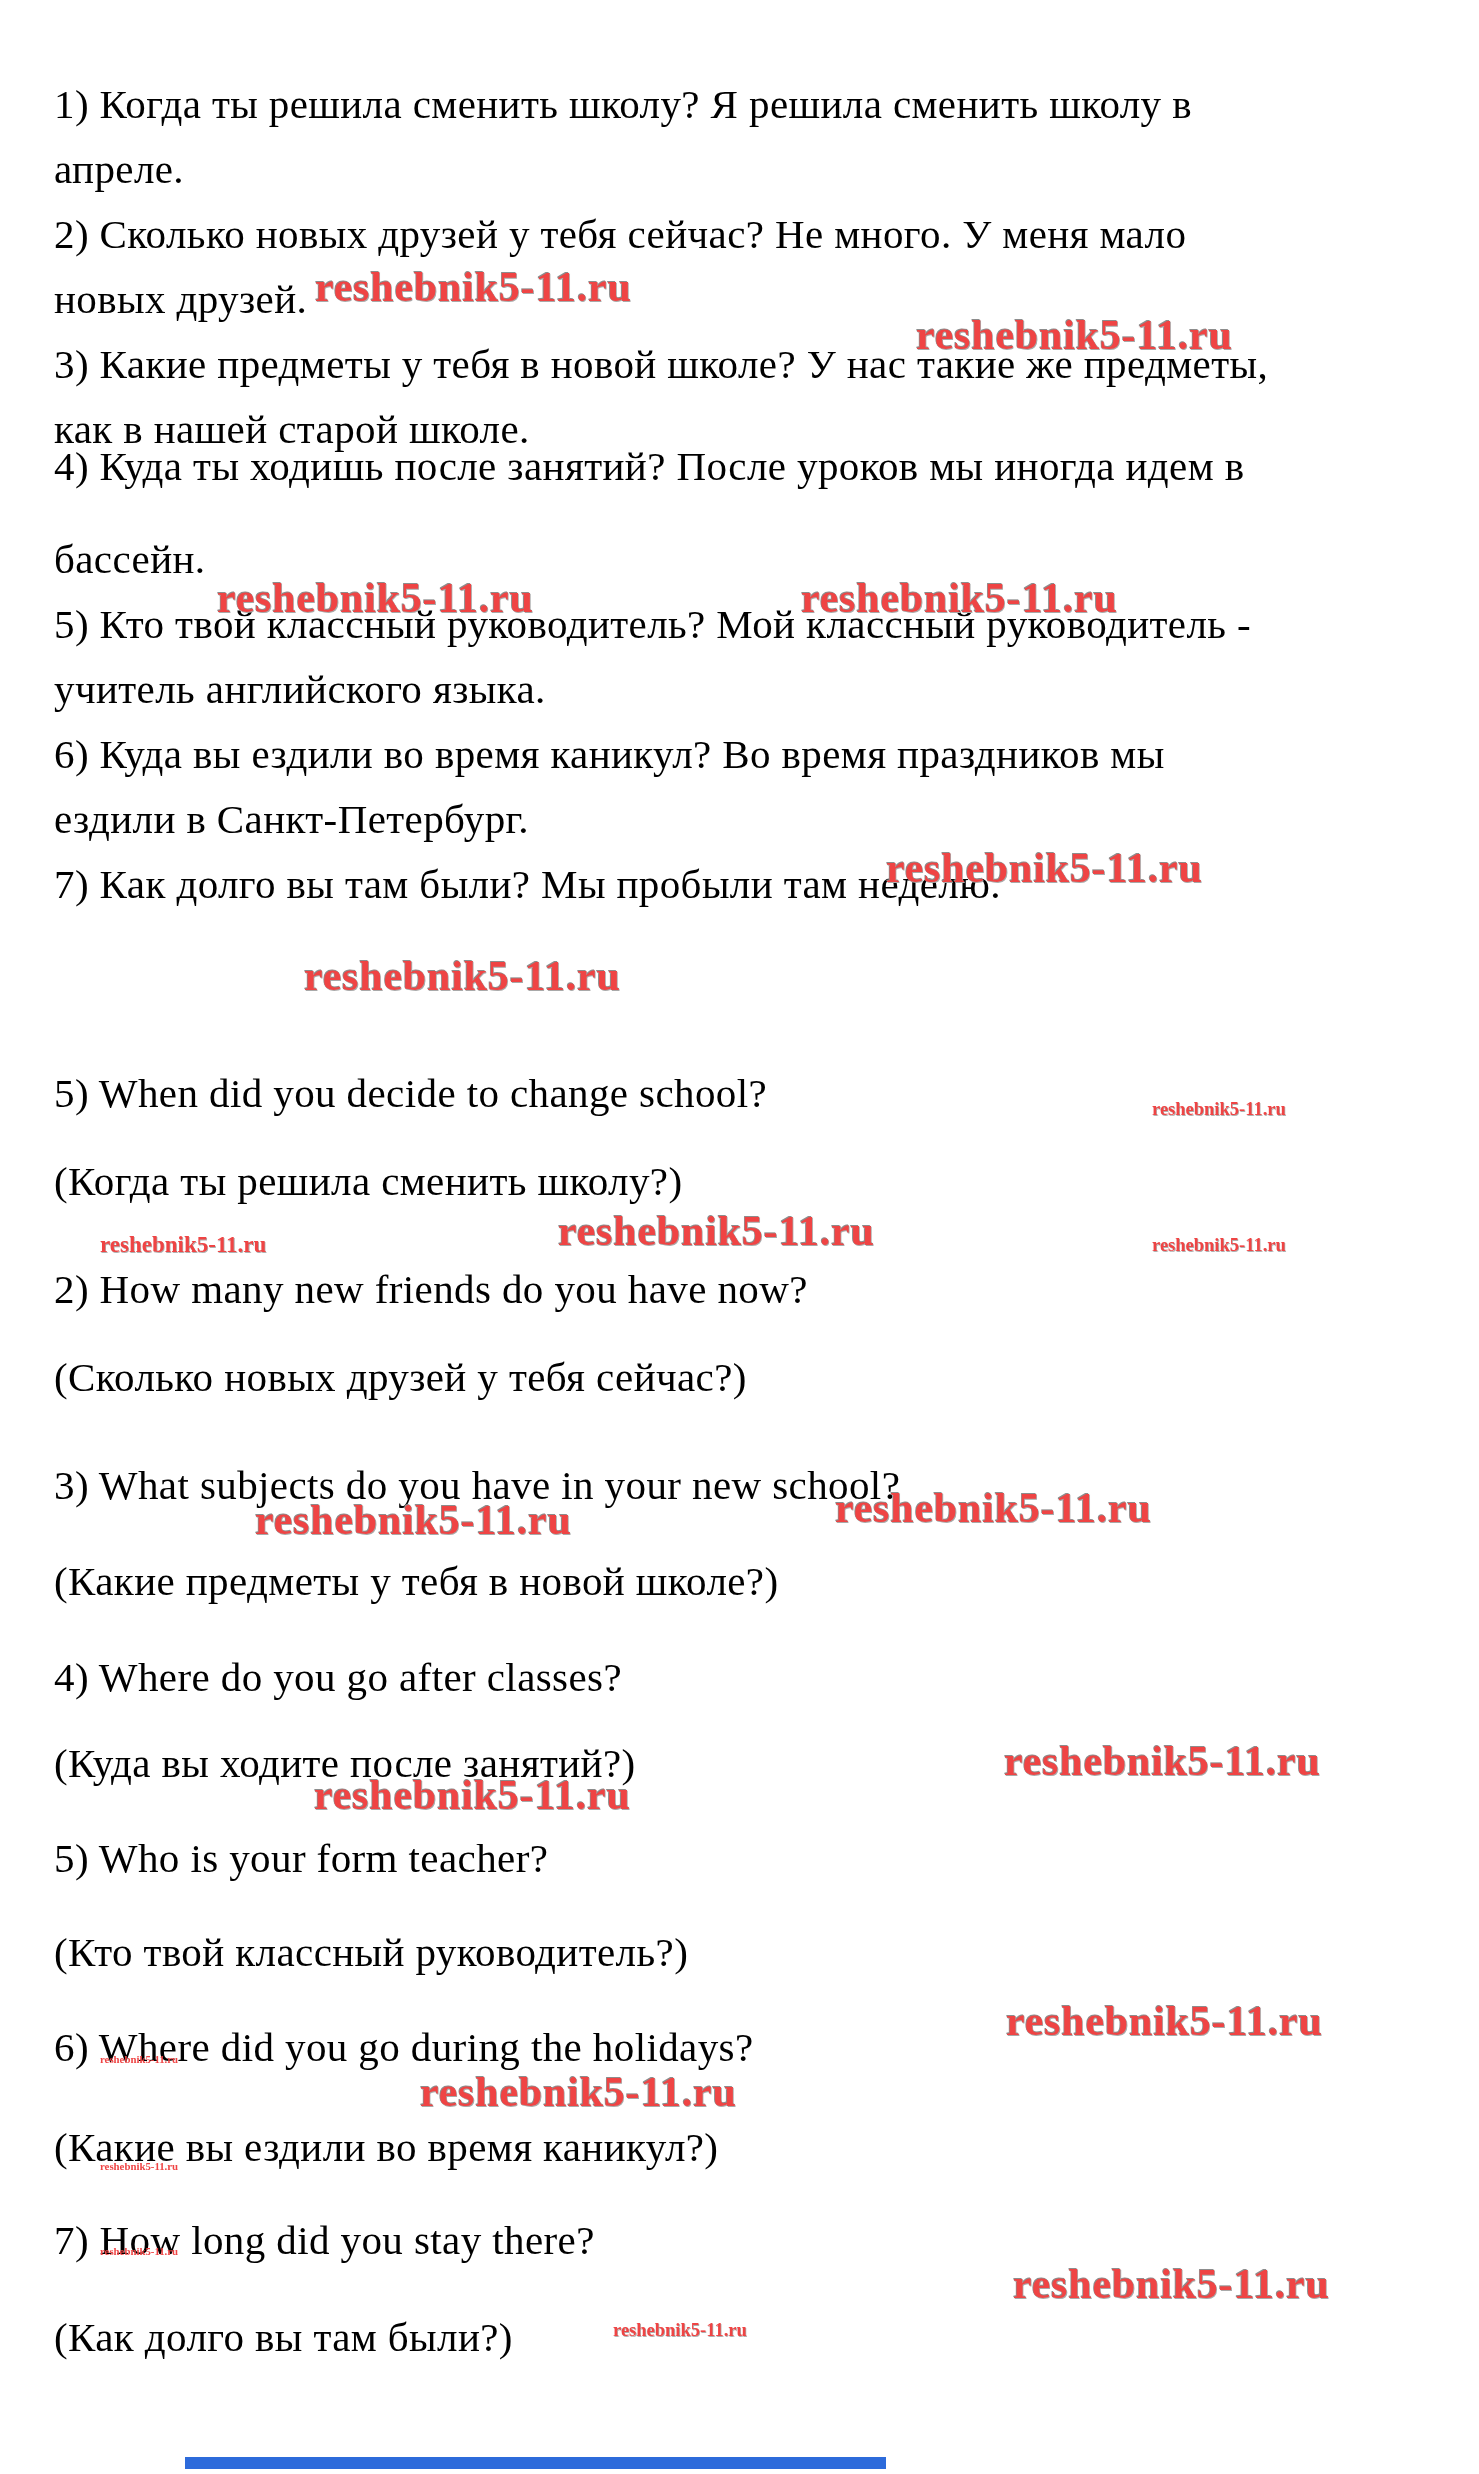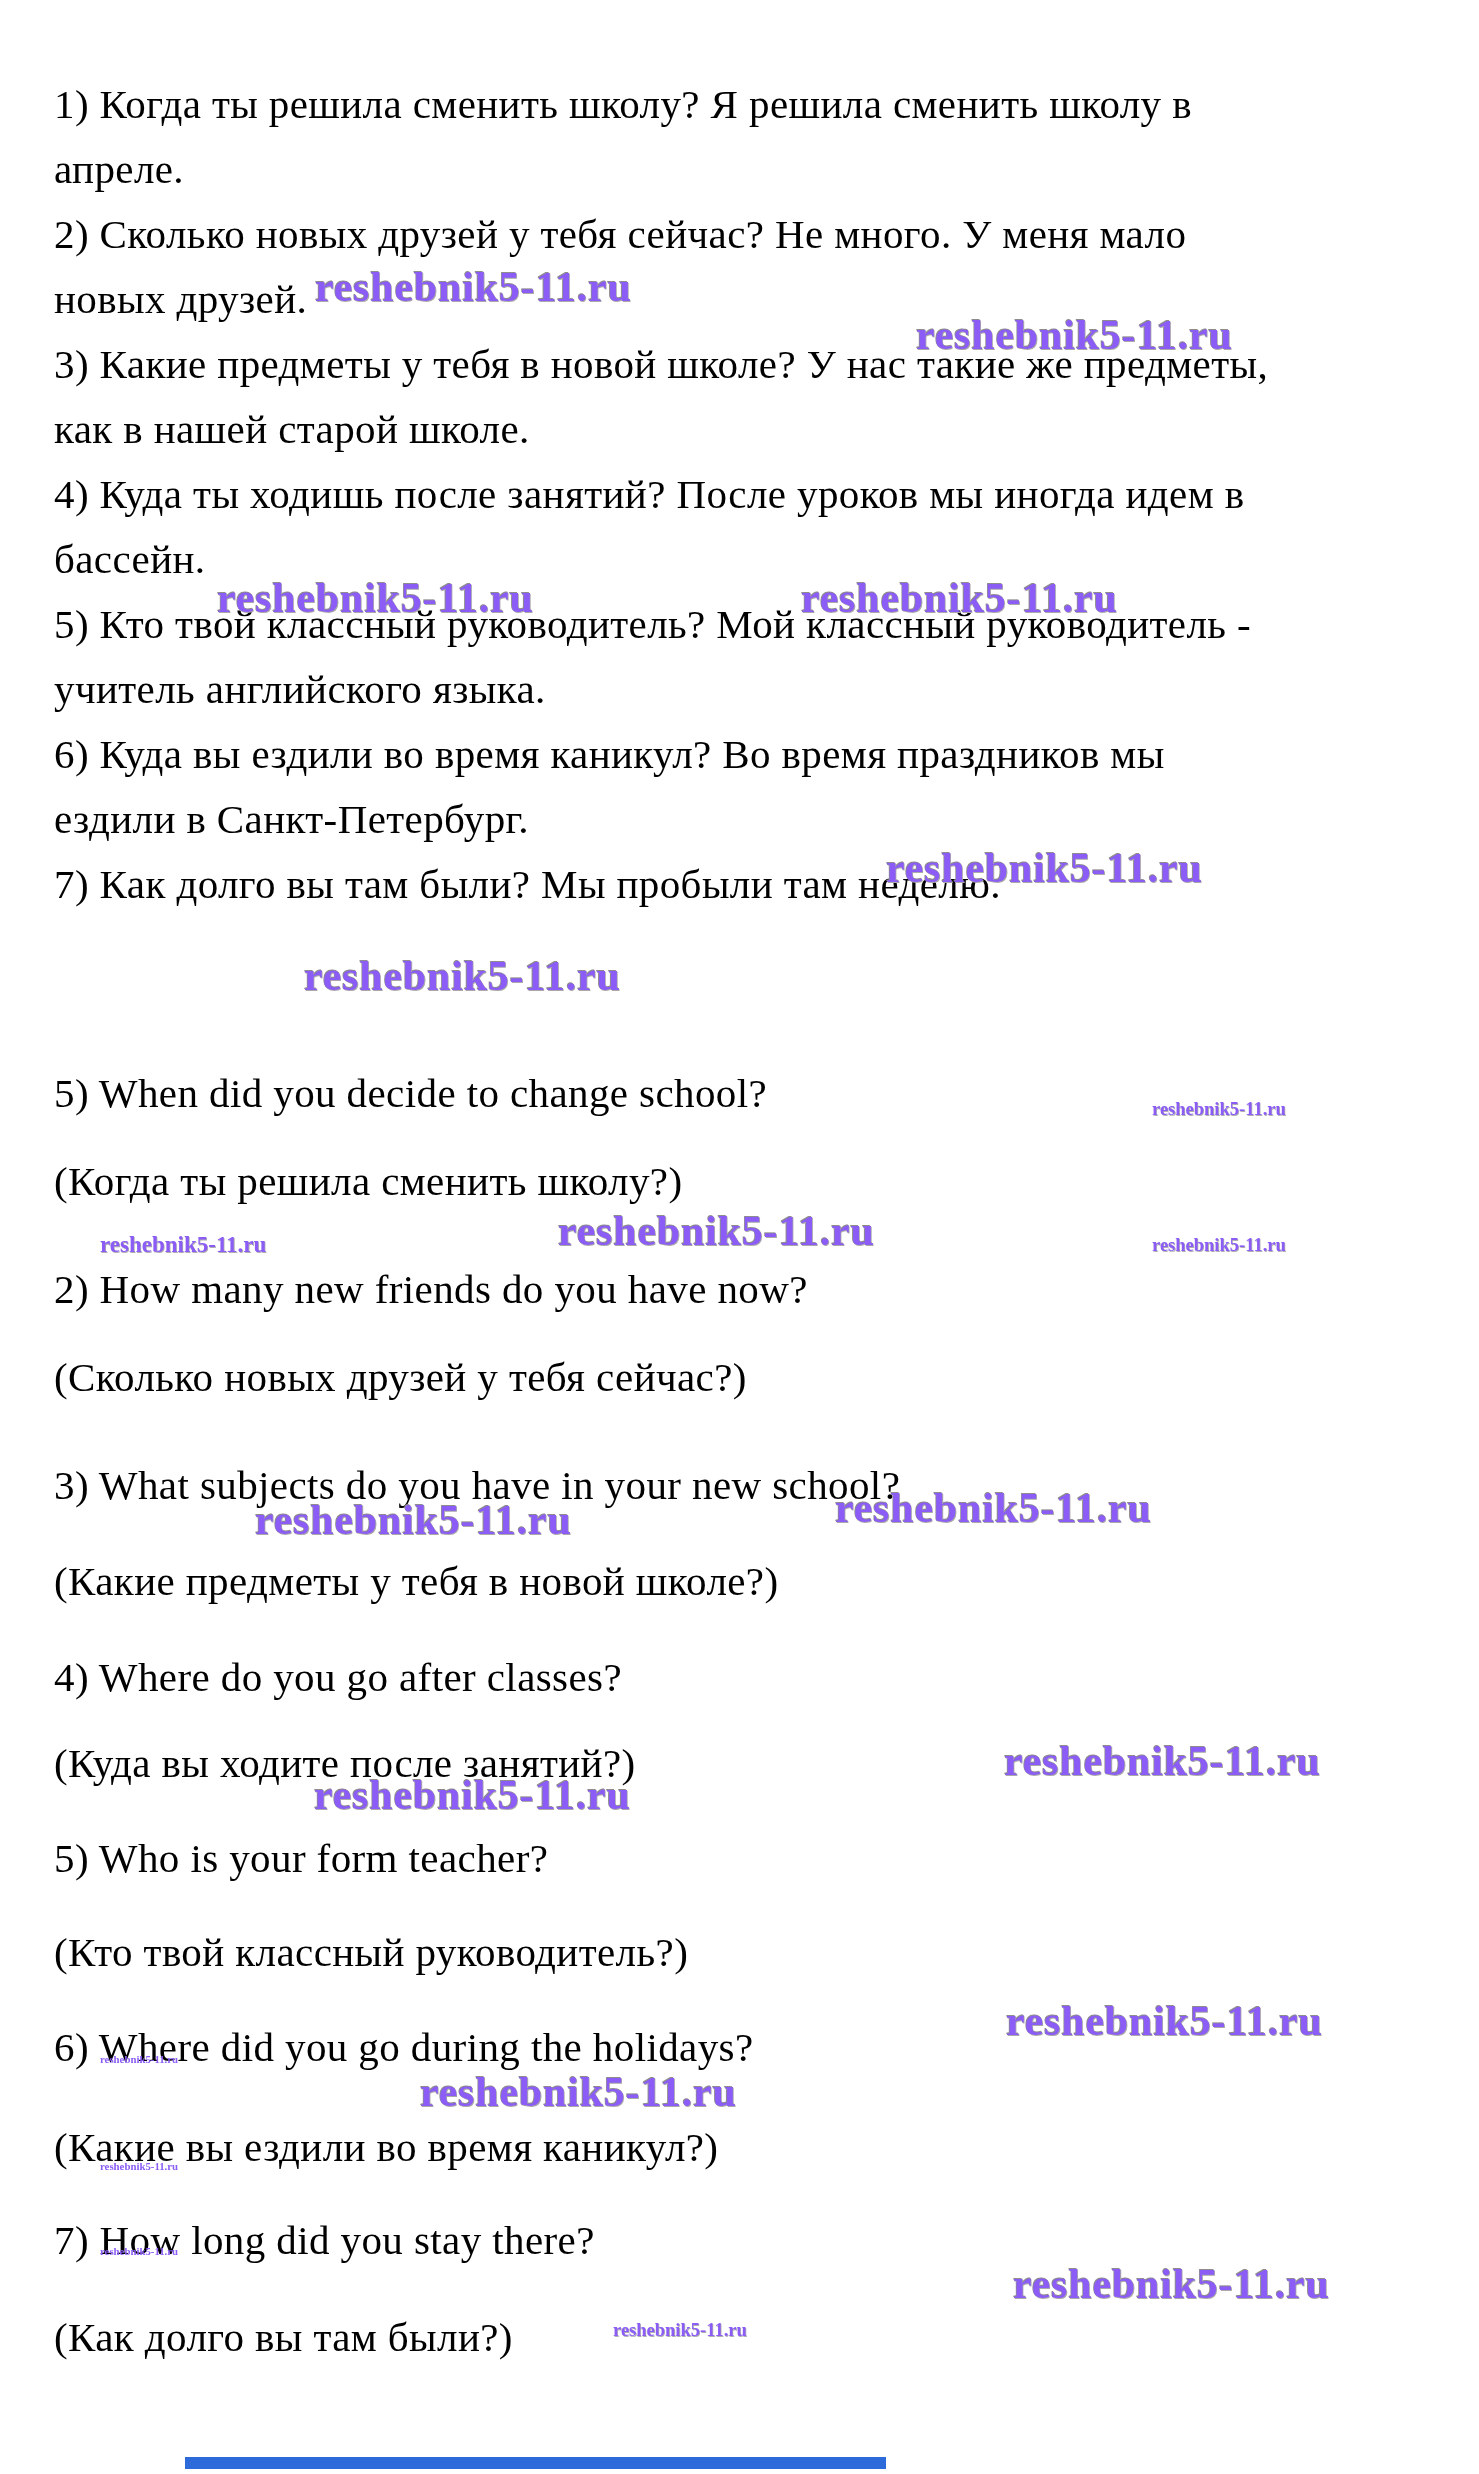--- a/index.html
+++ b/index.html
@@ -20,21 +20,21 @@
     left: 54px;
     font-size: 41px;
     color: #000000;
     white-space: nowrap;
     letter-spacing: 0.4px;
   }
   .wm {
     position: absolute;
     font-family: "Liberation Serif", "DejaVu Serif", serif;
     font-weight: bold;
-    color: #8b5cf6;
+    color: #ef4444;
     white-space: nowrap;
   }
   .wm-xl {
     font-size: 42px;
     letter-spacing: 0.8px;
     text-shadow: 0.8px 0.8px 0 #a9a9a9, -0.8px -0.8px 0 #8d8d8d, 0 0 0.8px #4a4a4a;
   }
   .wm-md {
     font-size: 23px;
     text-shadow: 0.8px 0.8px 0 #b0b0b0;
@@ -58,21 +58,21 @@
 <body>
 
 <div id="page">
   <div id="answers-ru">
       <div class="line" style="top: 80px;">1) Когда ты решила сменить школу? Я решила сменить школу в</div>
       <div class="line" style="top: 145px;">апреле.</div>
       <div class="line" style="top: 210px;">2) Сколько новых друзей у тебя сейчас? Не много. У меня мало</div>
       <div class="line" style="top: 275px;">новых друзей.</div>
       <div class="line" style="top: 340px; text-align: right;">3) Какие предметы у тебя в новой школе? У нас такие же предметы,</div>
       <div class="line" style="top: 405px;">как в нашей старой школе.</div>
-      <div class="line" style="top: 470px;">4) Куда ты ходишь после занятий? После уроков мы иногда идем в</div>
+      <div class="line" style="top: 442px;">4) Куда ты ходишь после занятий? После уроков мы иногда идем в</div>
       <div class="line" style="top: 535px;">бассейн.</div>
       <div class="line" style="top: 600px;">5) Кто твой классный руководитель? Мой классный руководитель -</div>
       <div class="line" style="top: 665px;">учитель английского языка.</div>
       <div class="line" style="top: 730px;">6) Куда вы ездили во время каникул? Во время праздников мы</div>
       <div class="line" style="top: 795px;">ездили в Санкт-Петербург.</div>
       <div class="line" style="top: 860px;">7) Как долго вы там были? Мы пробыли там неделю.</div>
     </div>
   <div id="questions-en">
       <div class="line" style="top: 1069px;">5) When did you decide to change school?</div>
       <div class="line" style="top: 1157px;">(Когда ты решила сменить школу?)</div>

